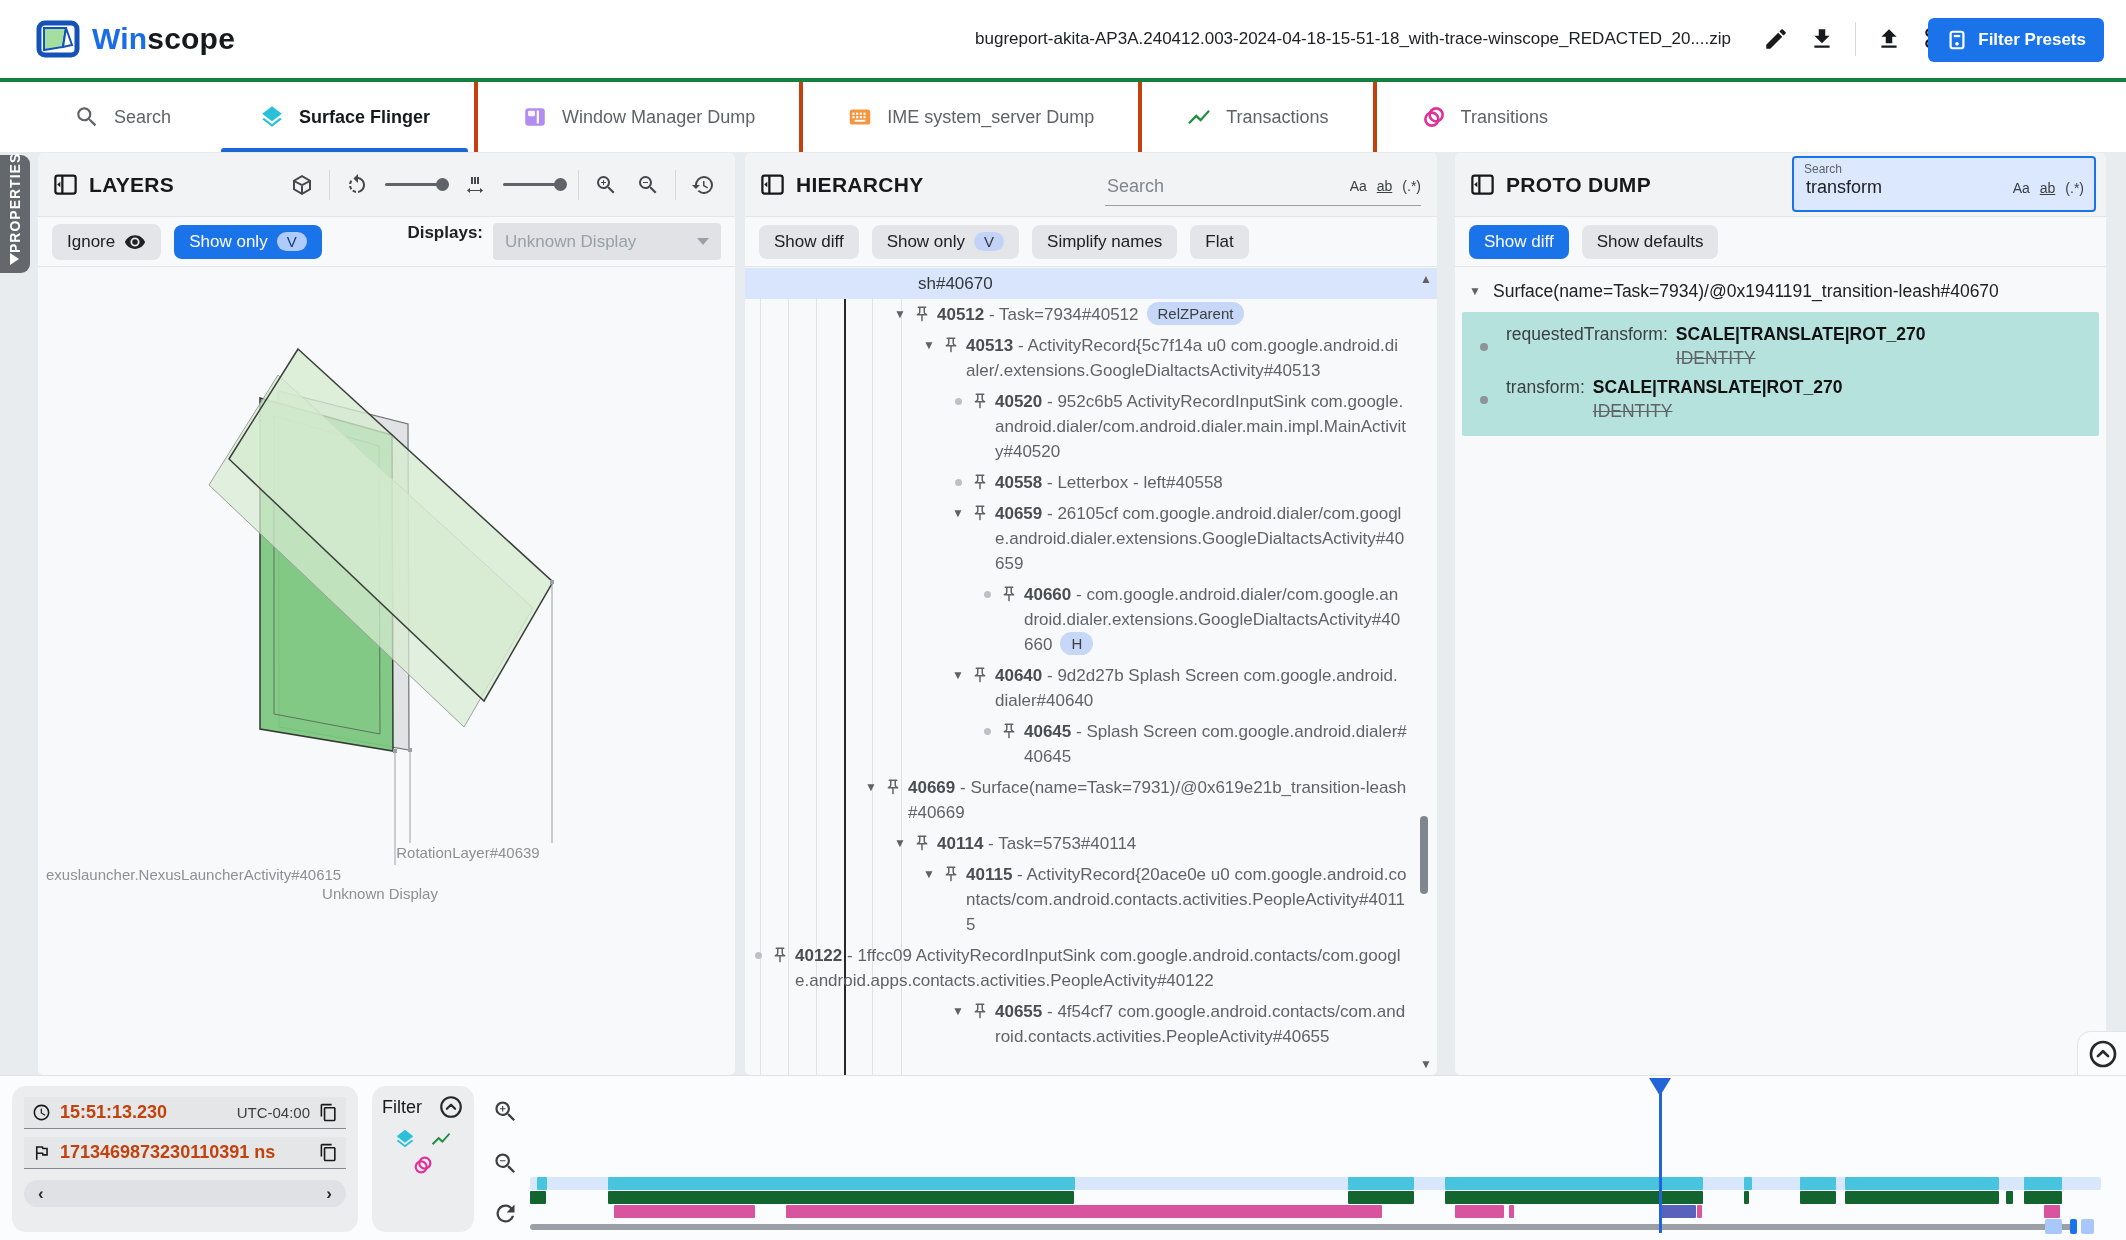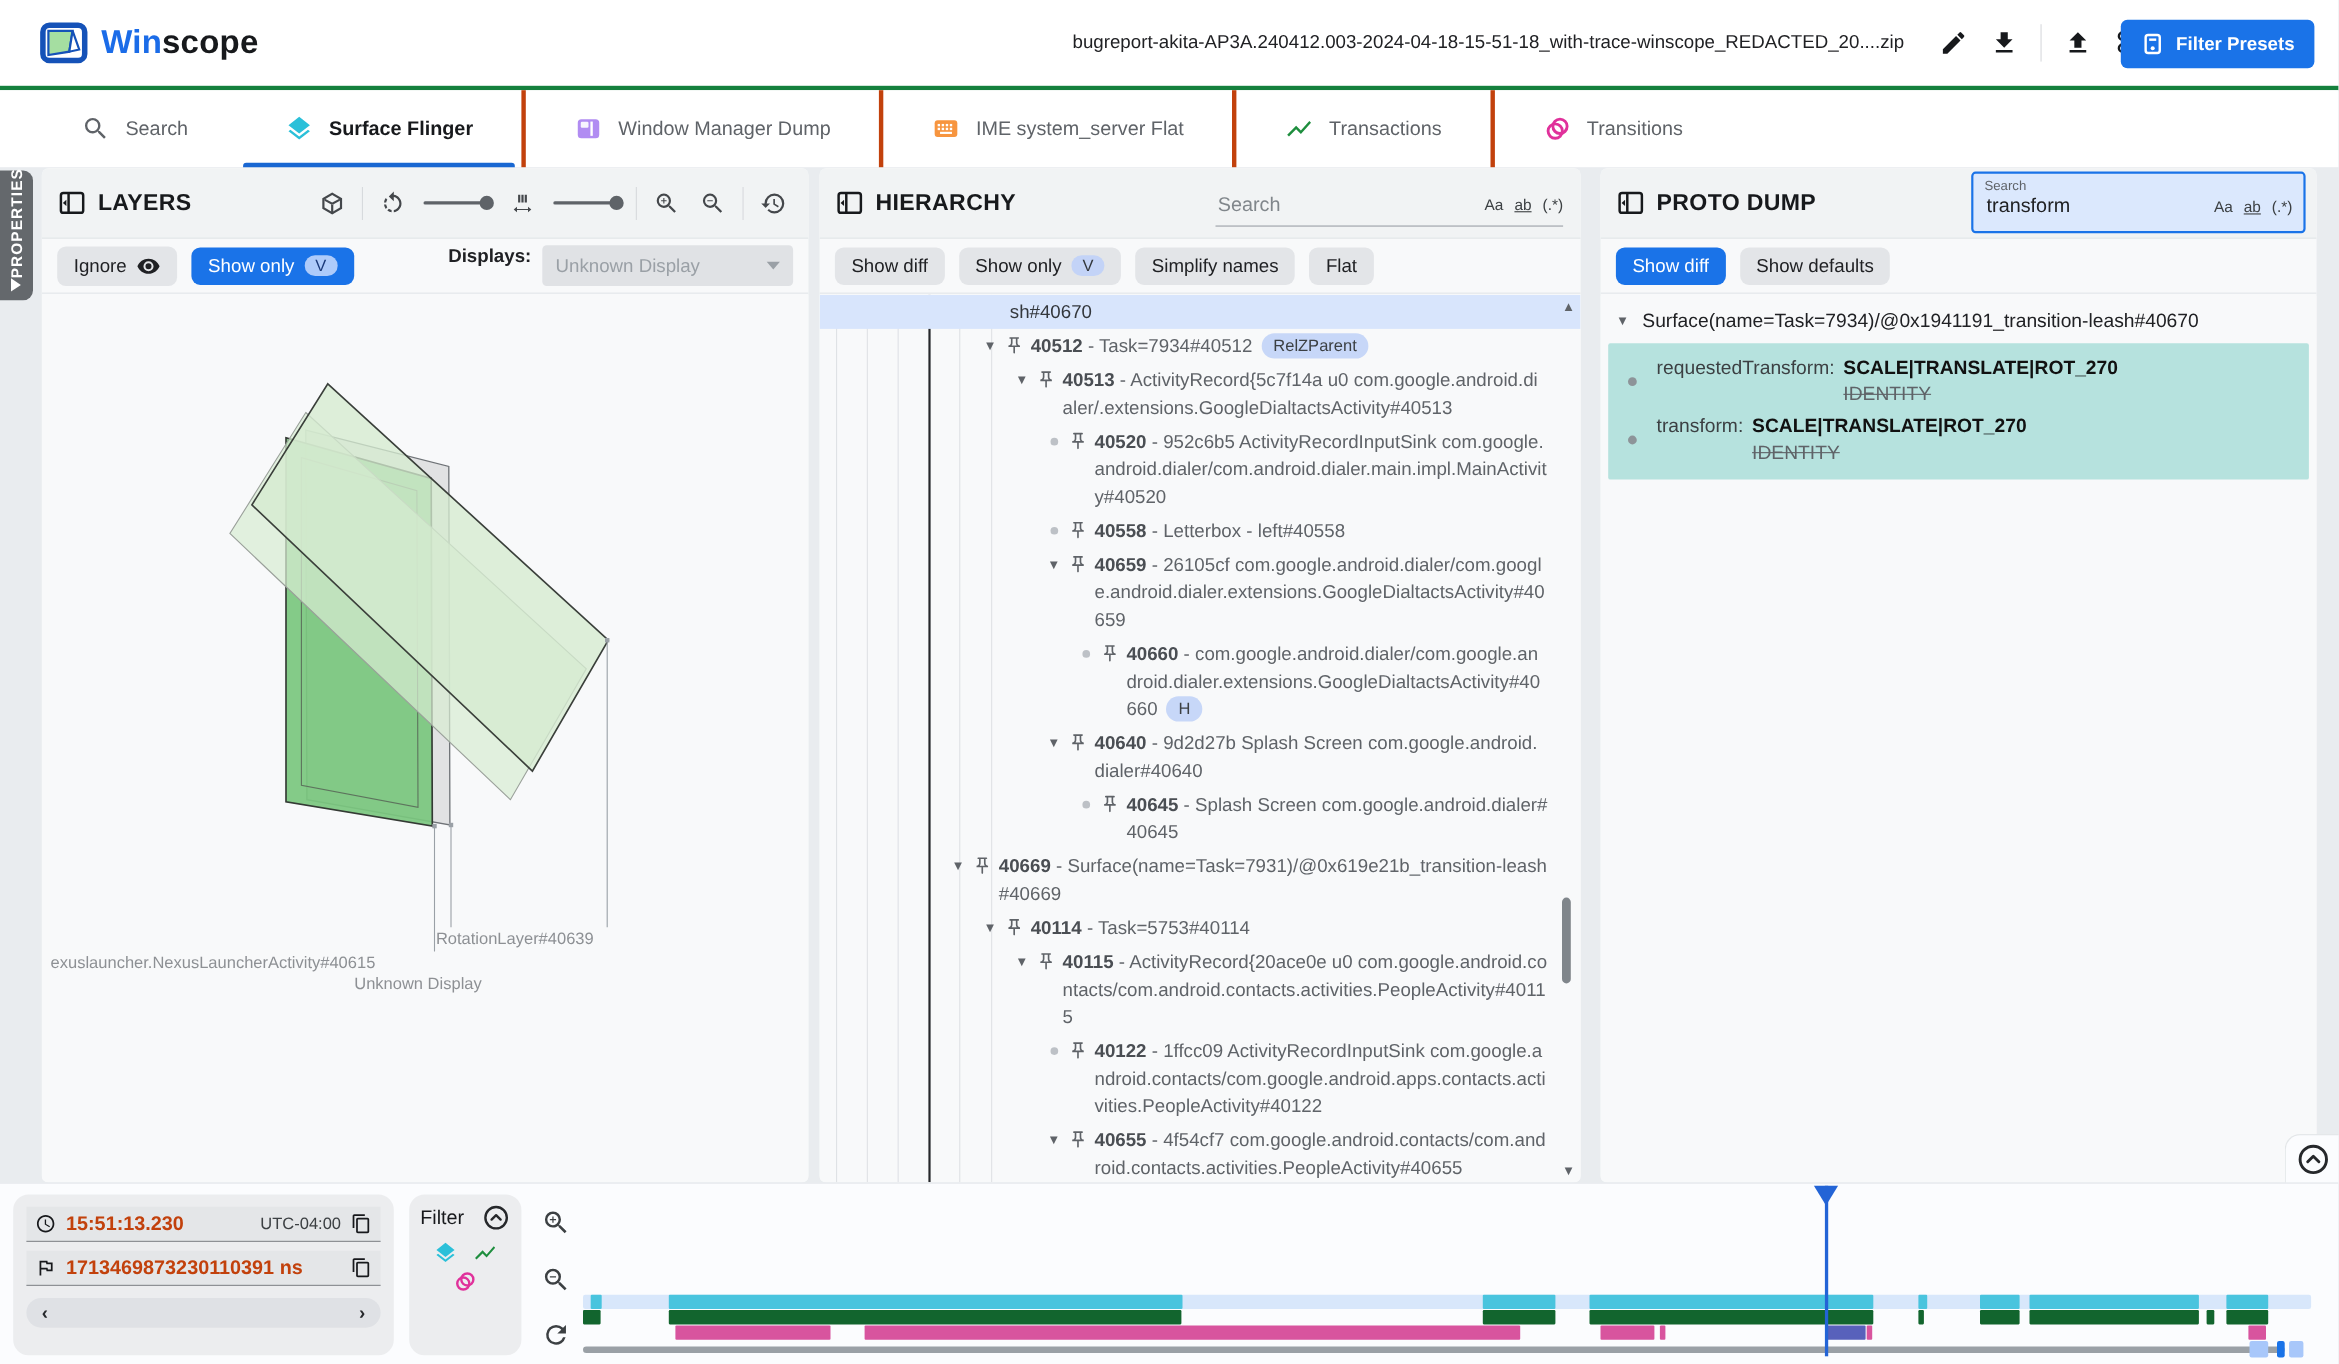--- a/index.html
+++ b/index.html
@@ -224,21 +224,21 @@
             <rect x="11.8" y="8" width="2" height="2"></rect>
             <rect x="15.2" y="8" width="2" height="2"></rect>
             <rect x="5" y="11.2" width="2" height="2"></rect>
             <rect x="8.4" y="11.2" width="2" height="2"></rect>
             <rect x="11.8" y="11.2" width="2" height="2"></rect>
             <rect x="15.2" y="11.2" width="2" height="2"></rect>
             <rect x="7" y="14.6" width="10" height="1.8"></rect>
           </g>
         </svg>
       </span>
-      <span>IME system_server Flat</span>
+      <span>IME system_server Dump</span>
     </div>
     <div class="tab sep">
       <span>
         <svg class="tab-ic" viewBox="0 0 24 24">
           <path fill="#1e8e3e" d="M3.5 18.49l6-6.01 4 4L22 6.92l-1.41-1.41-7.09 7.97-4-4L2 16.99z"></path>
         </svg>
       </span>
       <span>Transactions</span>
     </div>
     <div class="tab sep">
@@ -504,21 +504,21 @@
         </div>
         <div class="trow" style="padding-left: 171px;">
           <span class="exp">▼</span>
           <span class="pin">
             <svg viewBox="0 0 24 24">
               <path d="M14 4v5c0 1.12.37 2.16 1 3H9c.65-.86 1-1.9 1-3V4h4m3-2H7c-.55 0-1 .45-1 1s.45 1 1 1h1v5c0 1.66-1.34 3-3 3v2h5.97v7l1 1 1-1v-7H19v-2c-1.66 0-3-1.34-3-3V4h1c.55 0 1-.45 1-1s-.45-1-1-1z"></path>
             </svg>
           </span>
           <span class="tlabel"><b>40115</b> <span>- ActivityRecord{20ace0e u0 com.google.android.contacts/com.android.contacts.activities.PeopleActivity#40115</span></span>
         </div>
-        <div class="trow" style="padding-left: 200px; justify-content: center;">
+        <div class="trow" style=" justify-content: center;">
           <span class="leafdot">
             <i></i>
           </span>
           <span class="pin">
             <svg viewBox="0 0 24 24">
               <path d="M14 4v5c0 1.12.37 2.16 1 3H9c.65-.86 1-1.9 1-3V4h4m3-2H7c-.55 0-1 .45-1 1s.45 1 1 1h1v5c0 1.66-1.34 3-3 3v2h5.97v7l1 1 1-1v-7H19v-2c-1.66 0-3-1.34-3-3V4h1c.55 0 1-.45 1-1s-.45-1-1-1z"></path>
             </svg>
           </span>
           <span class="tlabel"><b>40122</b> <span>- 1ffcc09 ActivityRecordInputSink com.google.android.contacts/com.google.android.apps.contacts.activities.PeopleActivity#40122</span></span>
         </div>

